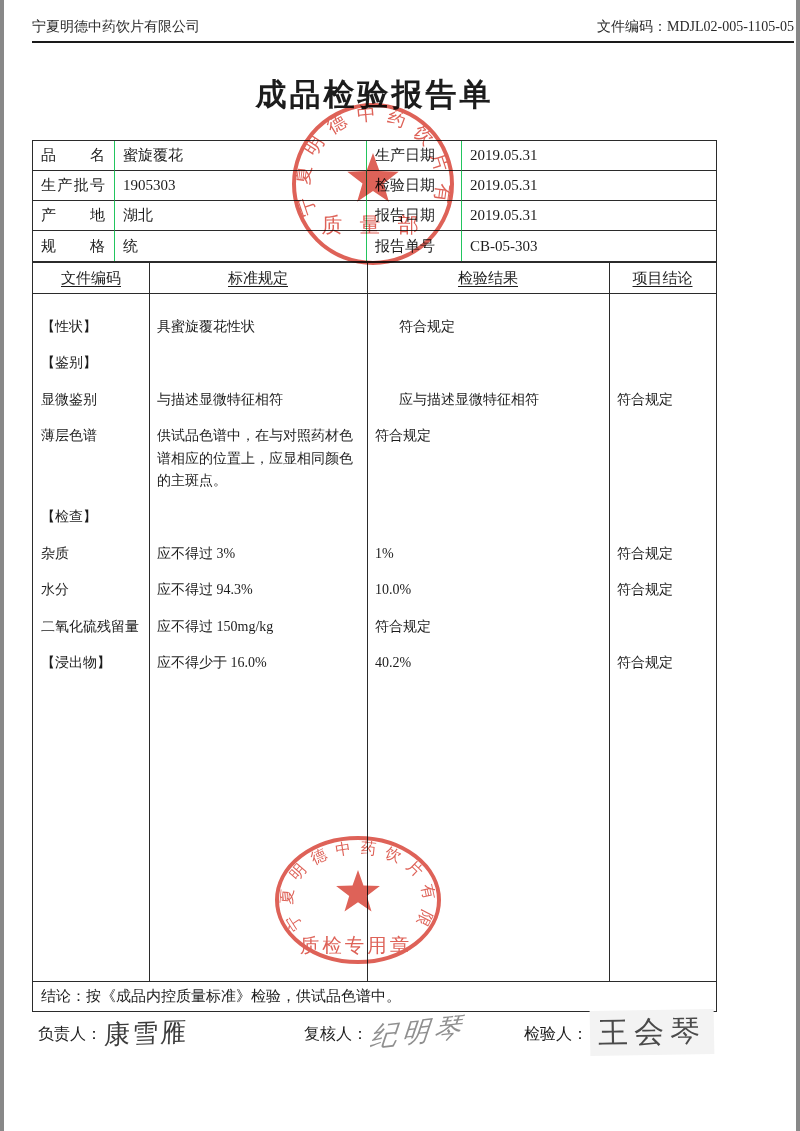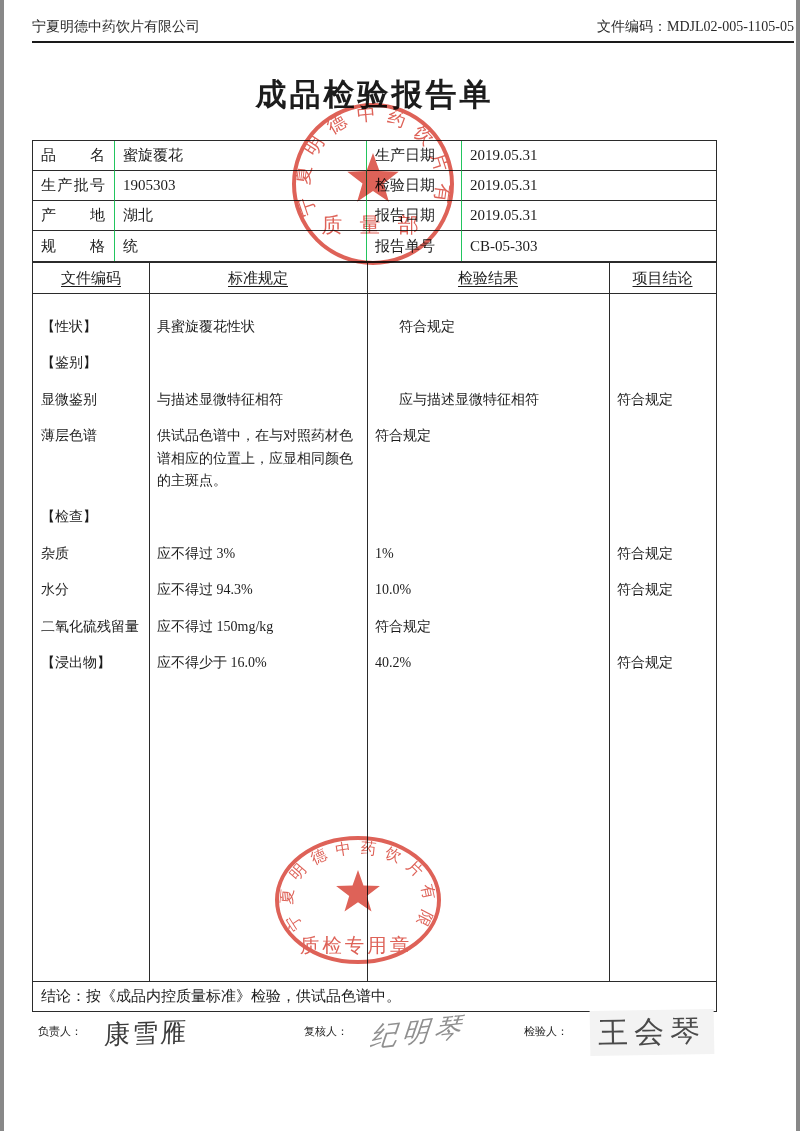--- a/index.html
+++ b/index.html
@@ -40,21 +40,21 @@
   .mt-body { position:absolute; top:30px; left:0; width:683px; padding-top:9px; box-sizing:border-box; }
   .mt-row { display:flex; }
   .mt-cell { box-sizing:border-box; padding-left:8px; padding-right:6px;
     font-size:14px; line-height:22.4px; min-height:22.4px;margin-top:14px; }
   .w1 { width:116px; } .w2 { width:218px; } .w3 { width:242px; } .w4 { width:107px; }
   .mt-conclusion { position:absolute; top:718px; left:0; width:683px; height:30px;
     display:flex; align-items:center; padding-left:8px; box-sizing:border-box; font-size:15px; }
 
   
   .signatures { position:absolute; top:1016px; left:28px; width:745px; height:60px; }
-  .sig-label { position:absolute; font-size:11px; top:8px; }
+  .sig-label { position:absolute; font-size:16px; top:8px; }
   .sig-name { position:absolute; white-space:nowrap; }
   .sig-manager { left:72px; top:0px; font-size:26px; color:#3c3c3c;
     transform:rotate(-2deg) skewX(-4deg); letter-spacing:2px; }
   .sig-reviewer { left:338px; top:-2px; font-size:27px; color:#8f8f8f; font-style:italic;
     transform:rotate(-6deg) skewX(-12deg); letter-spacing:5px; }
   .sig-inspector { left:558px; top:-6px; font-size:30px; color:#4a4a4a;
     background:#f3f3f3; padding:2px 8px; letter-spacing:6px; transform:rotate(-1deg); }
 
   
   .stamp { position:absolute; mix-blend-mode:multiply; opacity:0.85; }

